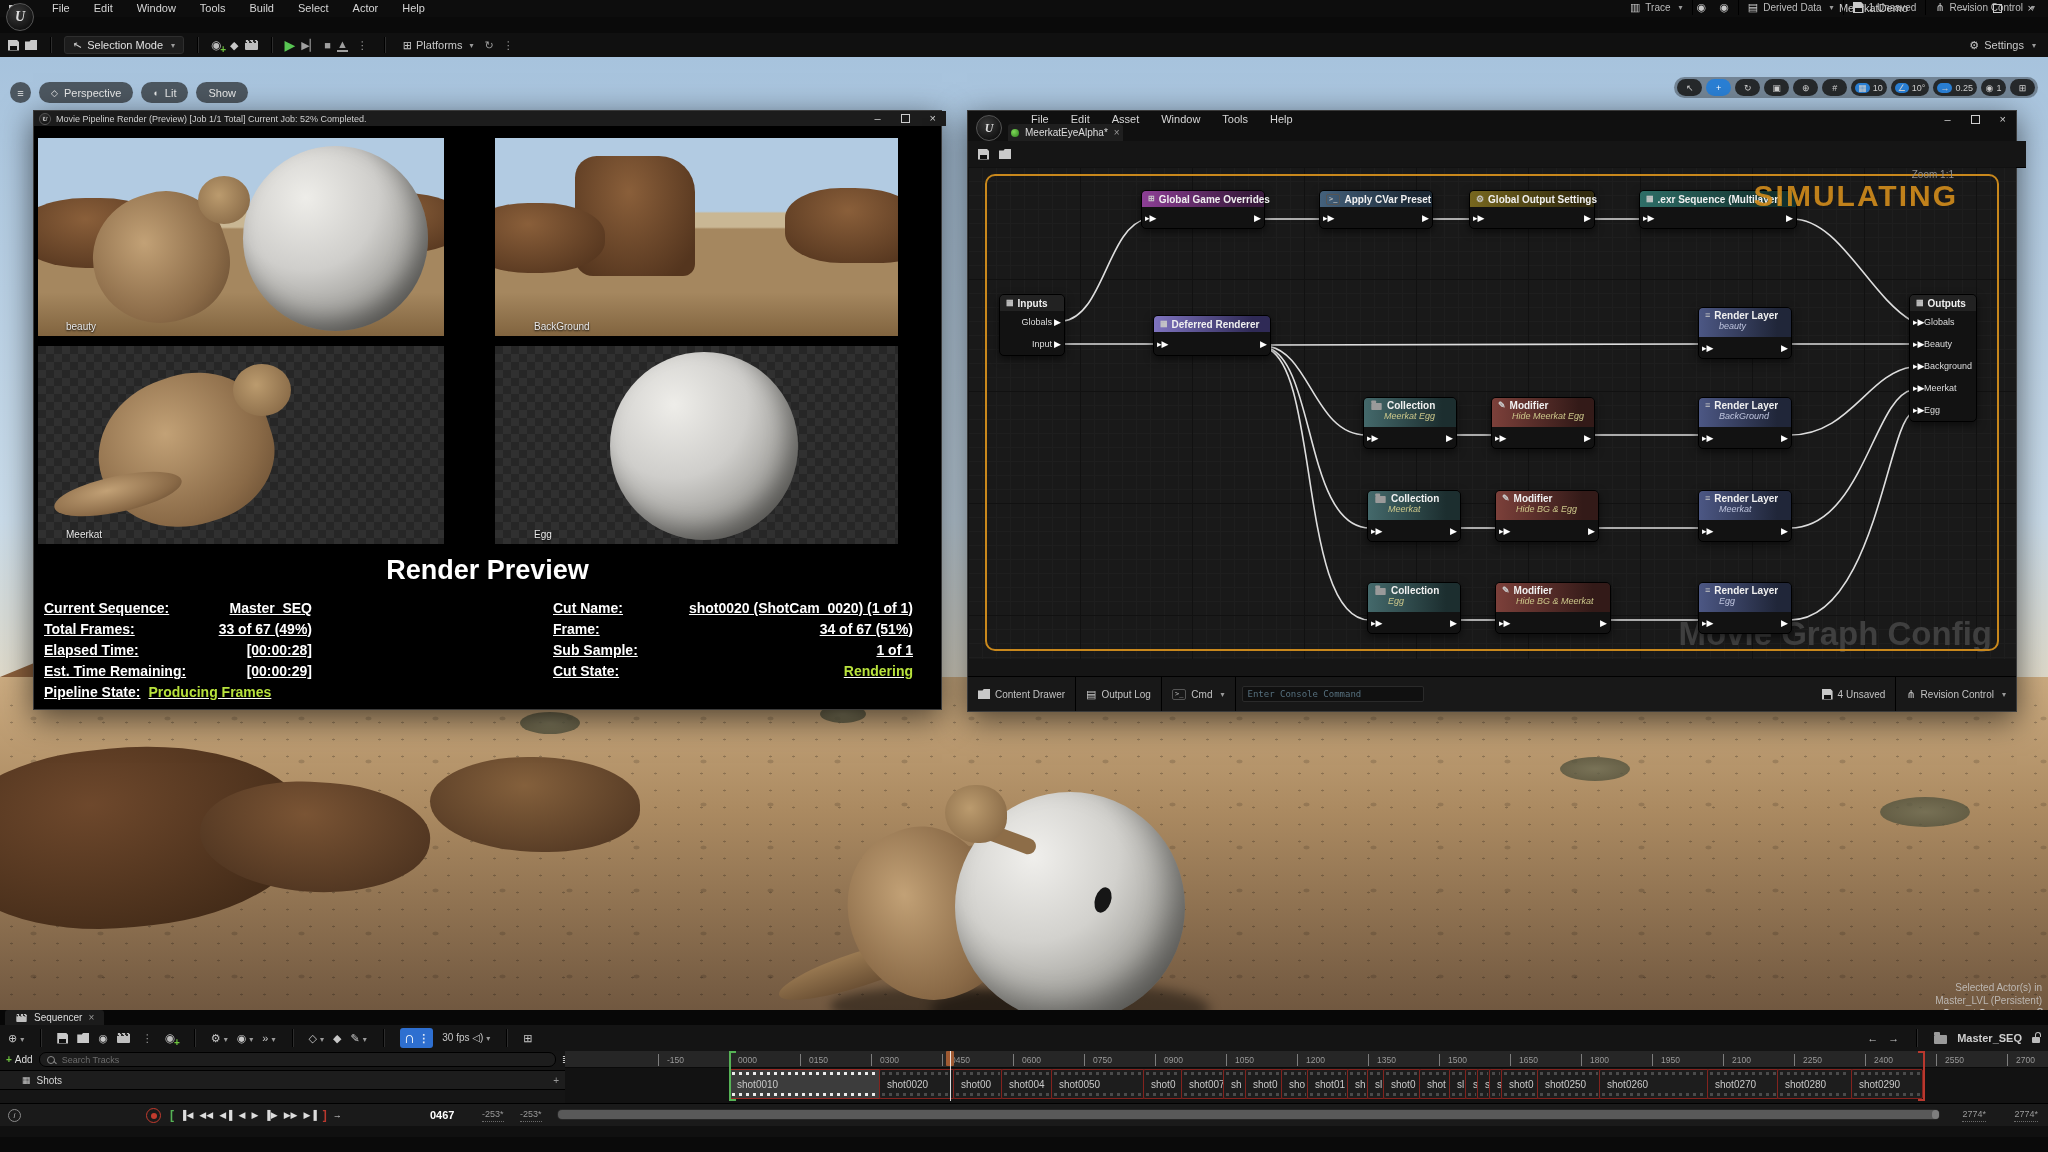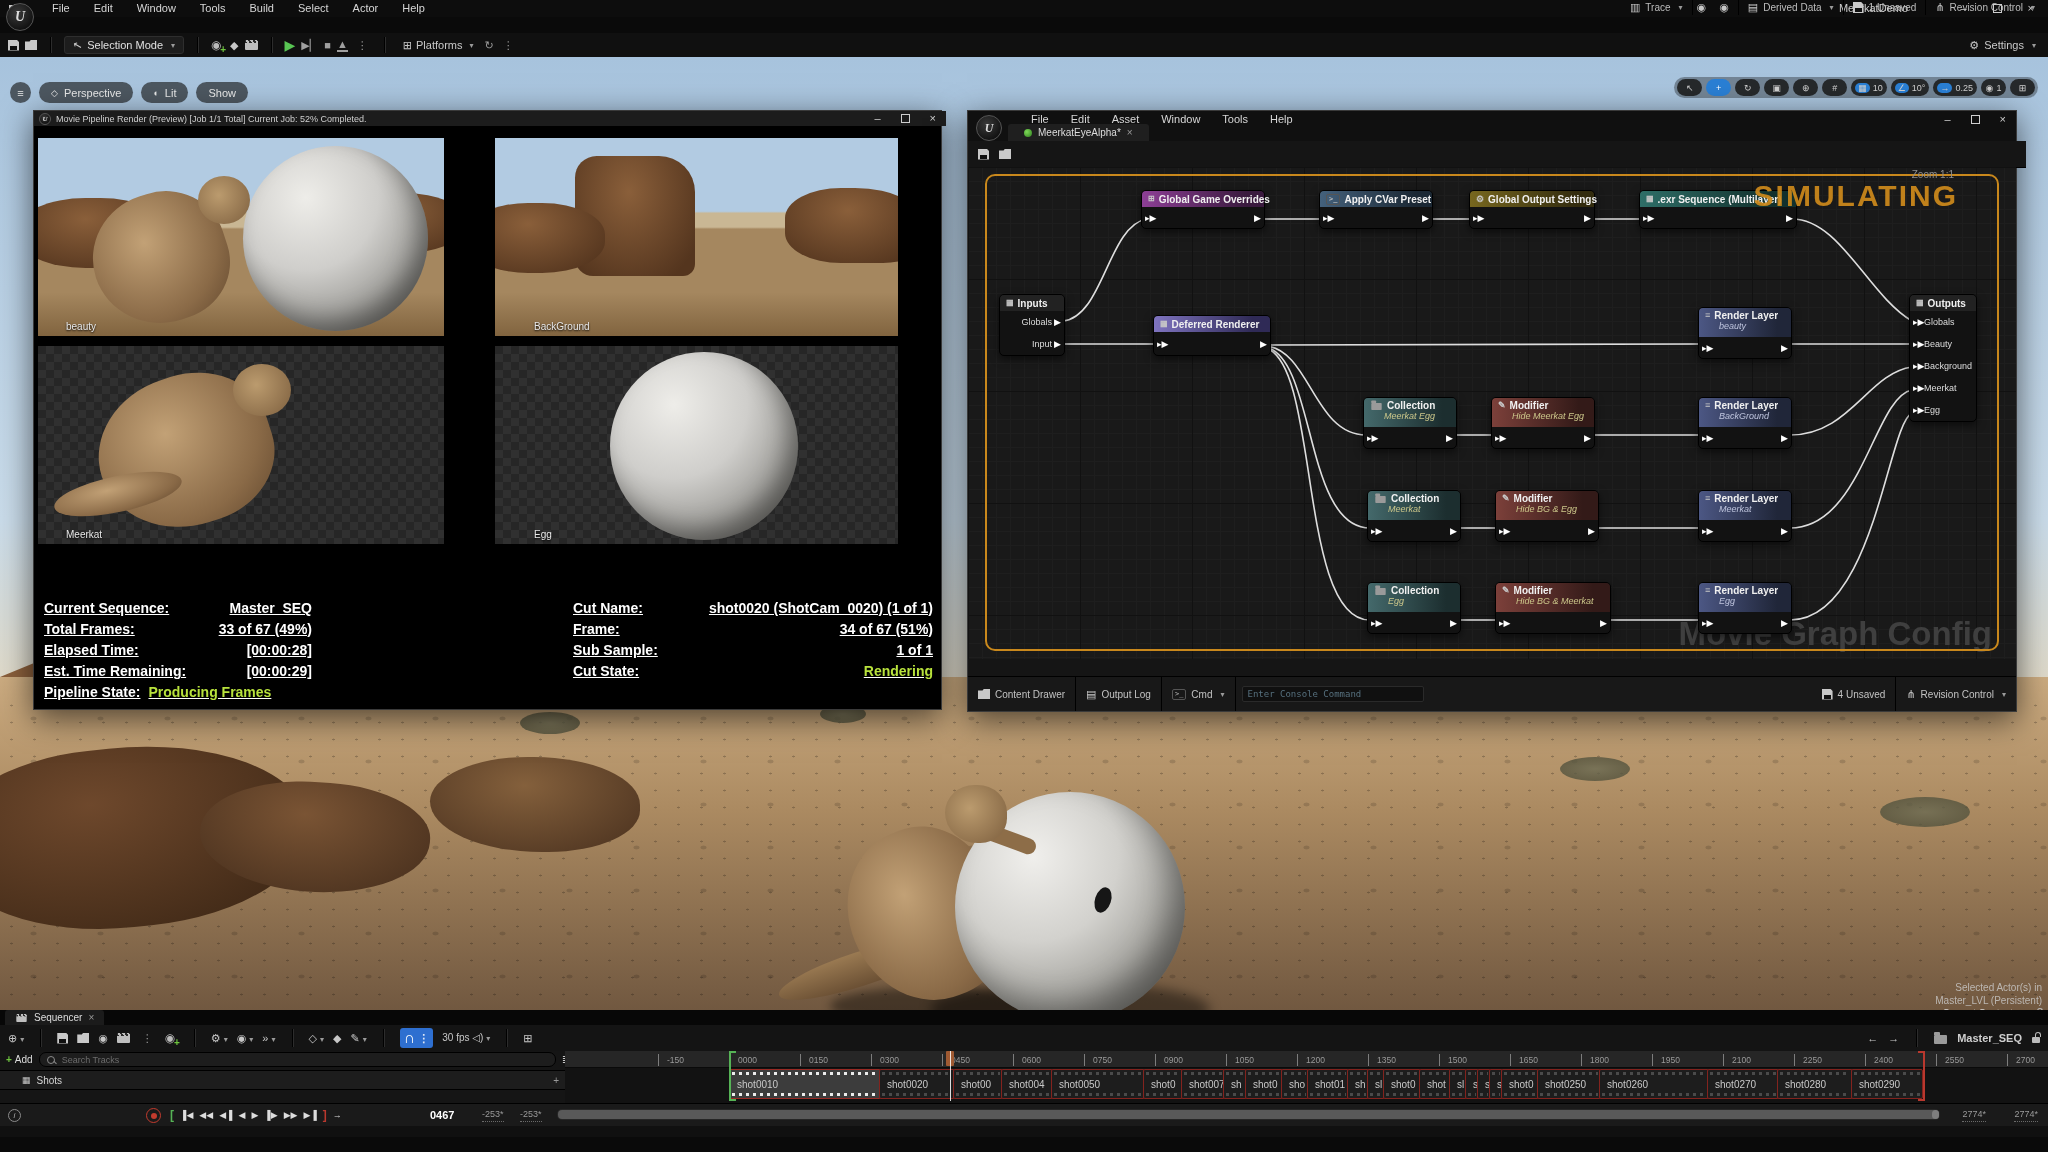--- a/index.html
+++ b/index.html
@@ -101,21 +101,21 @@
   .rw-row{display:flex;justify-content:space-between;height:21px;line-height:21px;text-decoration:underline;}
   .rw-row.inline{justify-content:flex-start;gap:8px;}
   .green{color:#b8e23c;}
   
   #graph-window{left:967px;top:110px;width:1048px;height:600px;background:#151515;border:1px solid #3a3a3a;box-shadow:0 8px 30px rgba(0,0,0,.6);}
   .gw-title{left:0;top:0;width:100%;height:30px;background:#101010;}
   .gw-title .uelogo{position:absolute;left:8px;top:4px;width:24px;height:24px;font-size:12px;}
   .gw-menus{position:absolute;left:52px;top:0;height:17px;display:flex;color:#d6d6d6;font-size:11px;}
   .gw-menus .menu{padding:0 11px;line-height:17px;}
   .gw-tab{position:absolute;left:40px;top:13px;height:17px;background:#1f1f1f;border-radius:3px 3px 0 0;
-    display:flex;align-items:center;gap:6px;padding:0 16px;color:#ddd;font-size:10px;}
+    display:flex;align-items:center;gap:6px;padding:0 3px;color:#ddd;font-size:10px;}
   .gdot{width:8px;height:8px;border-radius:50%;background:radial-gradient(circle at 35% 35%,#7ed957,#2e7d1e);}
   .gw-toolbar{left:0;top:30px;width:100%;height:26px;background:#151515;border-bottom:1px solid #000;display:flex;align-items:center;gap:10px;padding-left:10px;}
   .gw-canvas{left:0;top:56px;width:1048px;height:492px;overflow:hidden;background-color:#191919;
     background-image:linear-gradient(#111 1px,transparent 1px),linear-gradient(90deg,#111 1px,transparent 1px),
       linear-gradient(#1e1e1e 1px,transparent 1px),linear-gradient(90deg,#1e1e1e 1px,transparent 1px);
     background-size:112px 112px,112px 112px,14px 14px,14px 14px;}
   .sim-frame{position:absolute;left:17px;top:7px;width:1010px;height:473px;border:2px solid #c9881c;border-radius:10px;z-index:6;pointer-events:none;}
   .wm-sim{position:absolute;right:58px;top:-1px;color:rgba(206,138,27,.92);font-size:30px;font-weight:bold;letter-spacing:2px;z-index:7;}
   .wm-zoom{position:absolute;right:62px;top:-14px;color:#8f8f8f;font-size:10px;z-index:7;}
   .wm-mgc{position:absolute;right:24px;bottom:6px;color:#3f3f3f;font-size:33px;font-weight:bold;z-index:1;}
@@ -393,20 +393,21 @@
       <div class="q-mkhead" style="left:195px;top:18px;width:58px;height:52px"></div>
       <div class="q-mkbody" style="left:15px;top:130px;width:130px;height:36px;border-radius:50%;transform:rotate(-12deg)"></div>
       <span class="qlabel">Meerkat</span>
     </div>
 
     <div class="quad checker abs" style="left:461px;top:235px;width:403px;height:198px">
       <div class="q-egg" style="left:115px;top:6px;width:188px;height:188px"></div>
       <span class="qlabel" style="left:39px">Egg</span>
     </div>
 
+    <div class="rw-heading abs">Render Preview</div>
 
     <div class="abs rw-col" style="left:10px;top:487px;width:268px">
       <div class="rw-row">
           <span>Current Sequence:</span>
           <span>Master_SEQ</span>
         </div>
       <div class="rw-row">
           <span>Total Frames:</span>
           <span>33 of 67 (49%)</span>
         </div>
@@ -416,21 +417,21 @@
         </div>
       <div class="rw-row">
           <span>Est. Time Remaining:</span>
           <span>[00:00:29]</span>
         </div>
       <div class="rw-row inline">
           <span>Pipeline State:</span>
           <span class="green">Producing Frames</span>
         </div>
     </div>
-    <div class="abs rw-col" style="left:539px;top:487px;width:360px">
+    <div class="abs rw-col" style="left:519px;top:487px;width:360px">
       <div class="rw-row">
           <span>Cut Name:</span>
           <span>shot0020 (ShotCam_0020) (1 of 1)</span>
         </div>
       <div class="rw-row">
           <span>Frame:</span>
           <span>34 of 67 (51%)</span>
         </div>
       <div class="rw-row">
           <span>Sub Sample:</span>

